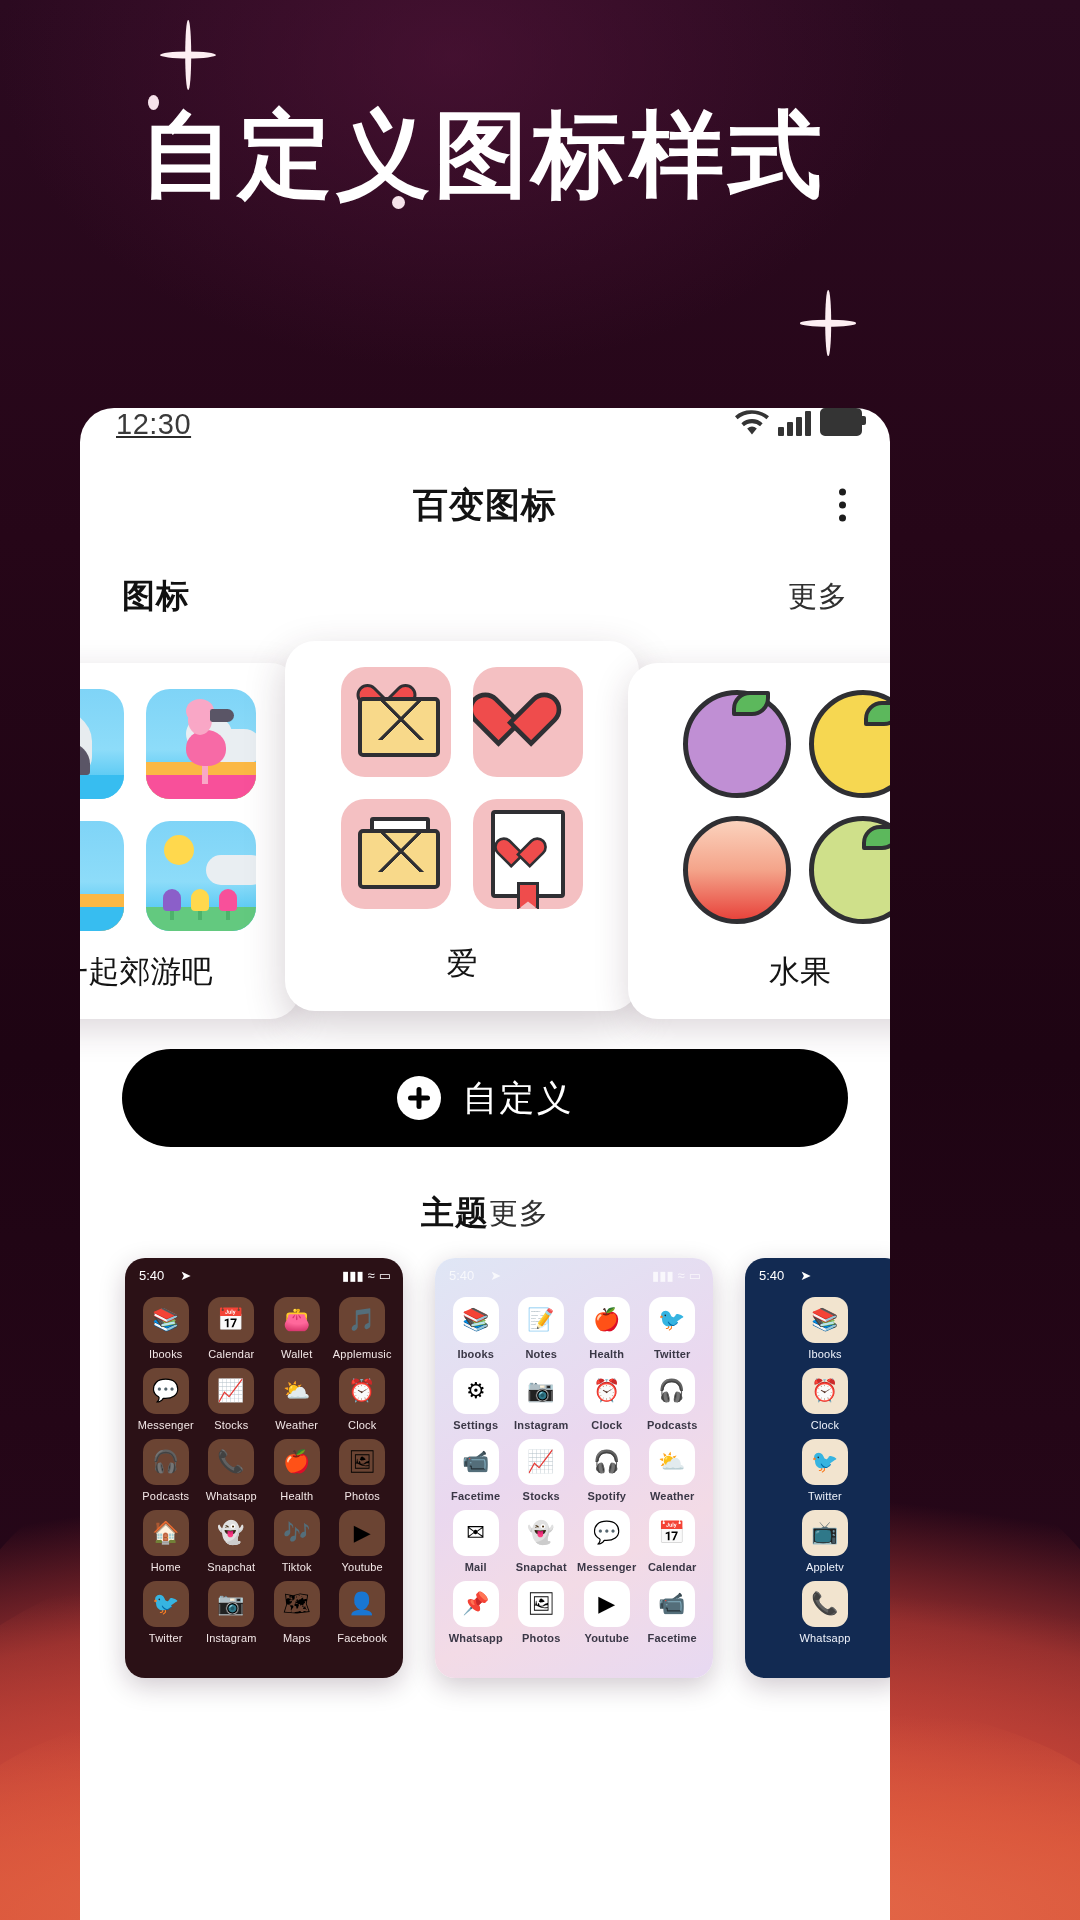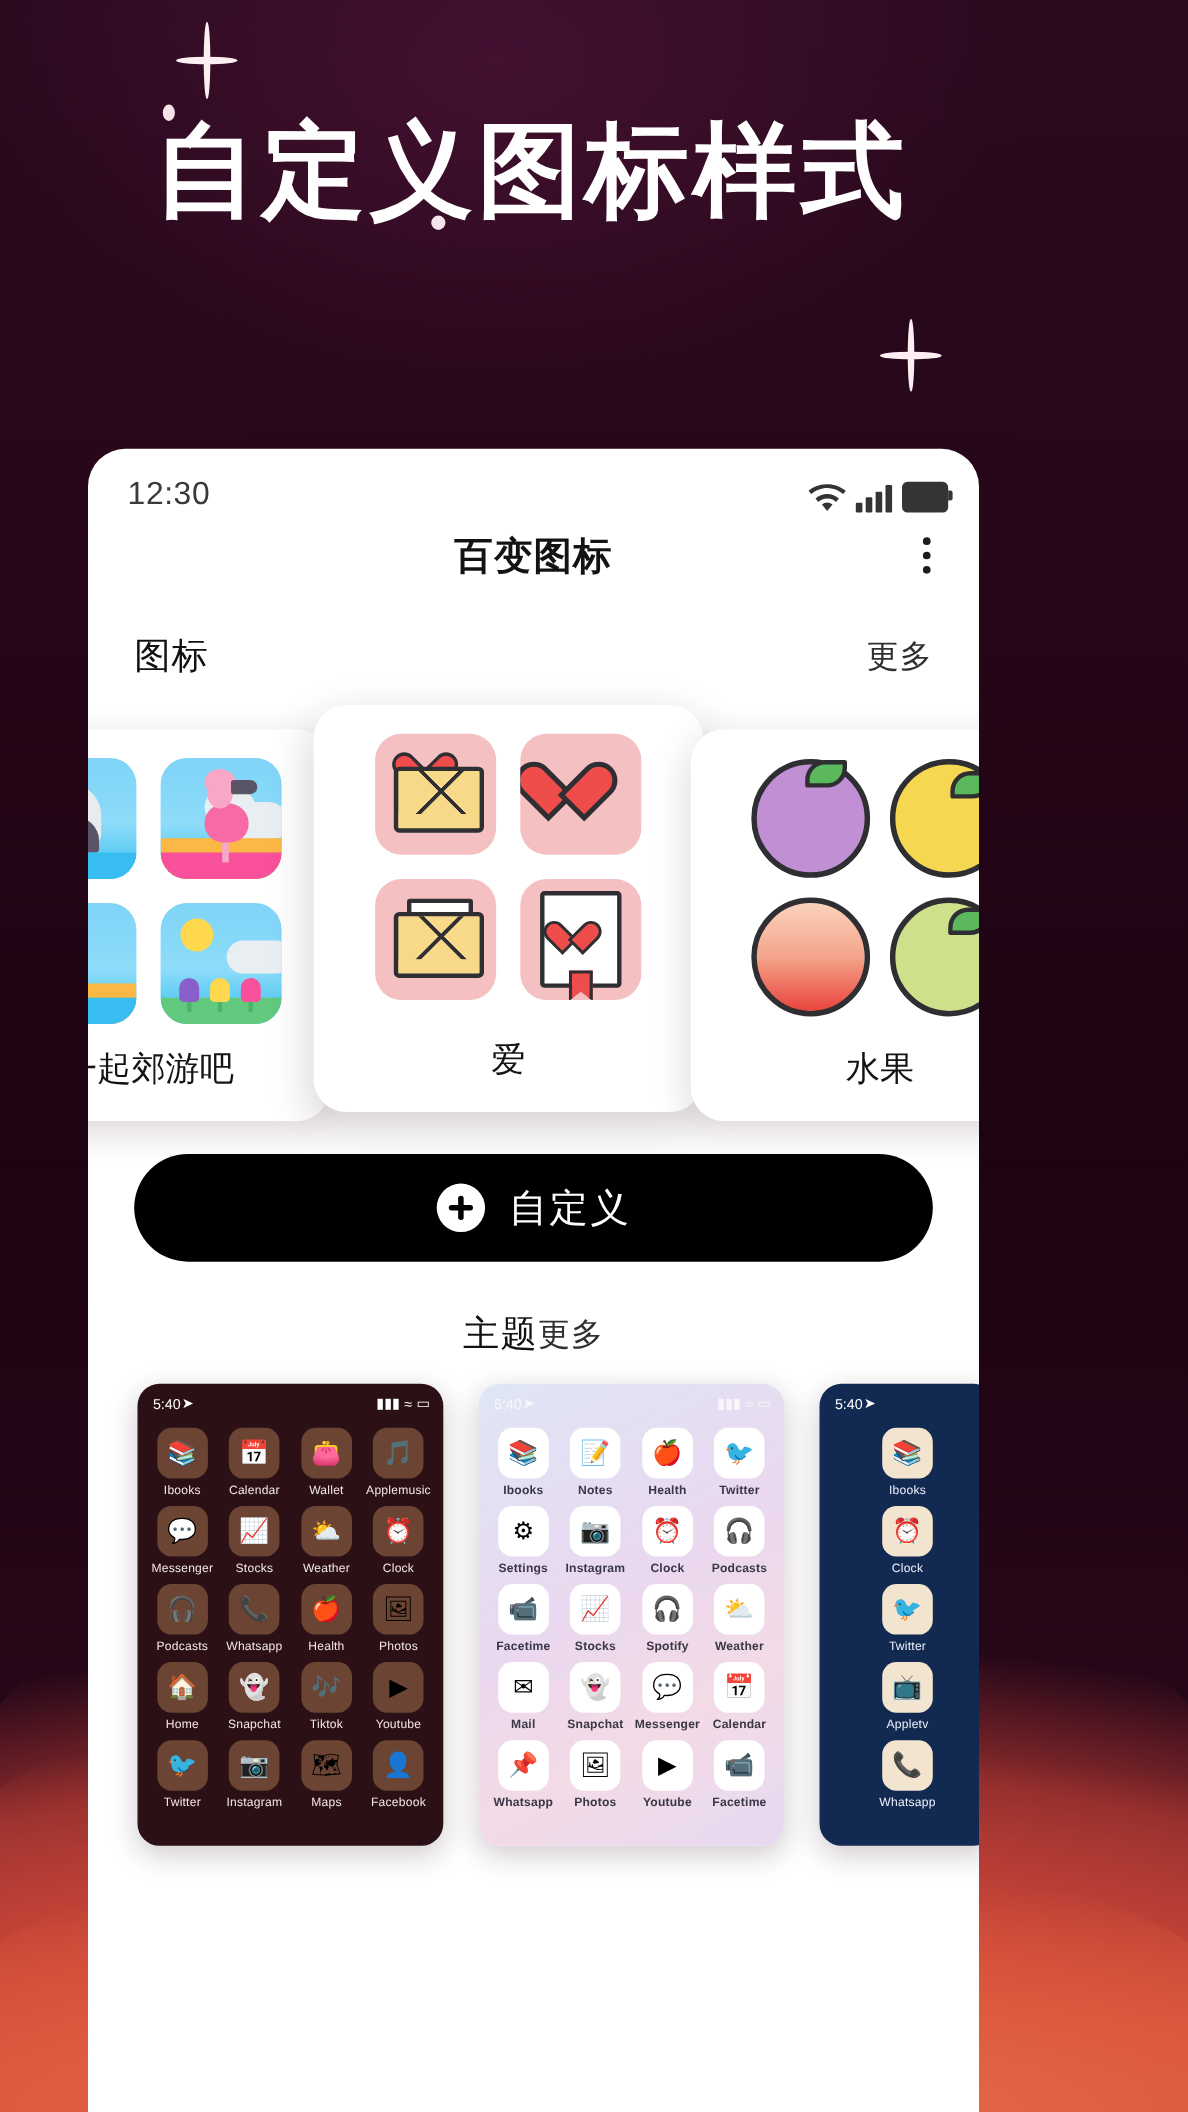--- a/index.html
+++ b/index.html
@@ -31,43 +31,43 @@
   .dot{position:absolute;background:#f6e2ea;border-radius:50%;}
 
   
   .headline{position:absolute;left:140px;top:108px;color:#ffffff;
     font-size:94px;line-height:1.0;font-weight:700;letter-spacing:4px;
     white-space:nowrap;}
 
   
   .phone{position:absolute;left:80px;top:408px;width:810px;height:1512px;
     background:#ffffff;border-radius:34px 34px 0 0;overflow:hidden;}
-  .statusbar{height:58px;display:flex;align-items:flex-end;
-    padding:0 28px 0 36px;color:#2b2b2b;}
+  .statusbar{height:58px;display:flex;align-items:flex-start;
+    padding:0 28px 0 36px;color:#2b2b2b;text-decoration:underline;}
   .status-time{font-size:29px;letter-spacing:.5px;color:#3a3a3a;}
   .status-right{margin-left:auto;display:flex;align-items:flex-end;gap:9px;}
   .ico-wifi{width:34px;height:26px;position:relative;}
   .ico-sig{display:flex;align-items:flex-end;gap:3px;height:26px;}
   .ico-sig span{width:6px;background:#343434;border-radius:1px;}
   .ico-sig span:nth-child(1){height:9px}
   .ico-sig span:nth-child(2){height:14px}
   .ico-sig span:nth-child(3){height:19px}
   .ico-sig span:nth-child(4){height:25px}
   .ico-batt{width:36px;height:22px;border:3px solid #343434;border-radius:5px;position:relative;background:#343434;}
   .ico-batt:after{content:"";position:absolute;right:-7px;top:5px;width:4px;height:9px;background:#343434;border-radius:0 2px 2px 0;}
 
   .appbar{height:78px;display:flex;align-items:center;justify-content:center;position:relative;}
   .appbar-title{font-size:35px;font-weight:700;color:#131313;letter-spacing:1px;}
   .kebab{position:absolute;right:38px;top:50%;transform:translateY(-50%);
     display:flex;flex-direction:column;gap:6px;align-items:center;padding:6px;}
   .kebab b{width:7px;height:7px;border-radius:50%;background:#1d1d1d;display:block;}
 
   .sect-head{display:flex;align-items:center;justify-content:space-between;
     padding:30px 42px 16px 42px;}
-  .sect-title{font-size:33px;font-weight:400;color:#111;letter-spacing:1px;}
+  .sect-title{font-size:33px;font-weight:700;color:#111;letter-spacing:1px;}
   .sect-more{font-size:29px;color:#303030;letter-spacing:1px;}
 
   
   .packrow{position:relative;height:378px;}
   .pack{position:absolute;top:28px;background:#fff;border-radius:30px;
     box-shadow:0 10px 34px rgba(60,30,50,.18);padding:26px 22px 0 22px;
     display:flex;flex-direction:column;align-items:center;}
   .pack.center{top:6px;height:344px;box-shadow:0 14px 40px rgba(60,30,50,.22);}
   .pack-grid{display:grid;grid-template-columns:repeat(2,1fr);gap:22px;}
   .tile{width:110px;height:110px;border-radius:24px;overflow:hidden;position:relative;}
@@ -123,21 +123,21 @@
   .plus{width:44px;height:44px;border-radius:50%;background:#fff;position:relative;}
   .plus:before,.plus:after{content:"";position:absolute;left:50%;top:50%;background:#000;transform:translate(-50%,-50%);}
   .plus:before{width:22px;height:5px;border-radius:3px;}
   .plus:after{width:5px;height:22px;border-radius:3px;}
   .btn-custom-label{color:#fff;font-size:35px;font-weight:500;letter-spacing:2px;}
 
   
   .themerow{position:relative;height:420px;margin-top:6px;}
   .tphone{position:absolute;top:0;border-radius:20px;overflow:hidden;
     box-shadow:0 8px 26px rgba(40,15,35,.22);}
-  .tp-status{display:flex;align-items:center;padding:10px 12px 0 14px;font-size:13px;color:#fff;gap:1px;}
+  .tp-status{display:flex;align-items:center;padding:10px 12px 0 14px;font-size:13px;color:#fff;gap:16px;}
   .tp-status .r{margin-left:auto;display:flex;gap:4px;align-items:center;}
   .tp-grid{display:grid;grid-template-columns:repeat(4,1fr);gap:8px 4px;padding:14px 10px 8px 10px;}
   .tp-cell{display:flex;flex-direction:column;align-items:center;gap:5px;}
   .tp-ico{width:46px;height:46px;border-radius:13px;display:flex;align-items:center;justify-content:center;
     font-size:22px;line-height:1;}
   .tp-lbl{font-size:11px;letter-spacing:.2px;white-space:nowrap;}
 
   .theme-dark{background:#2b1116;}
   .theme-dark .tp-ico{background:#6b4433;}
   .theme-dark .tp-lbl{color:#f3e7e7;}

